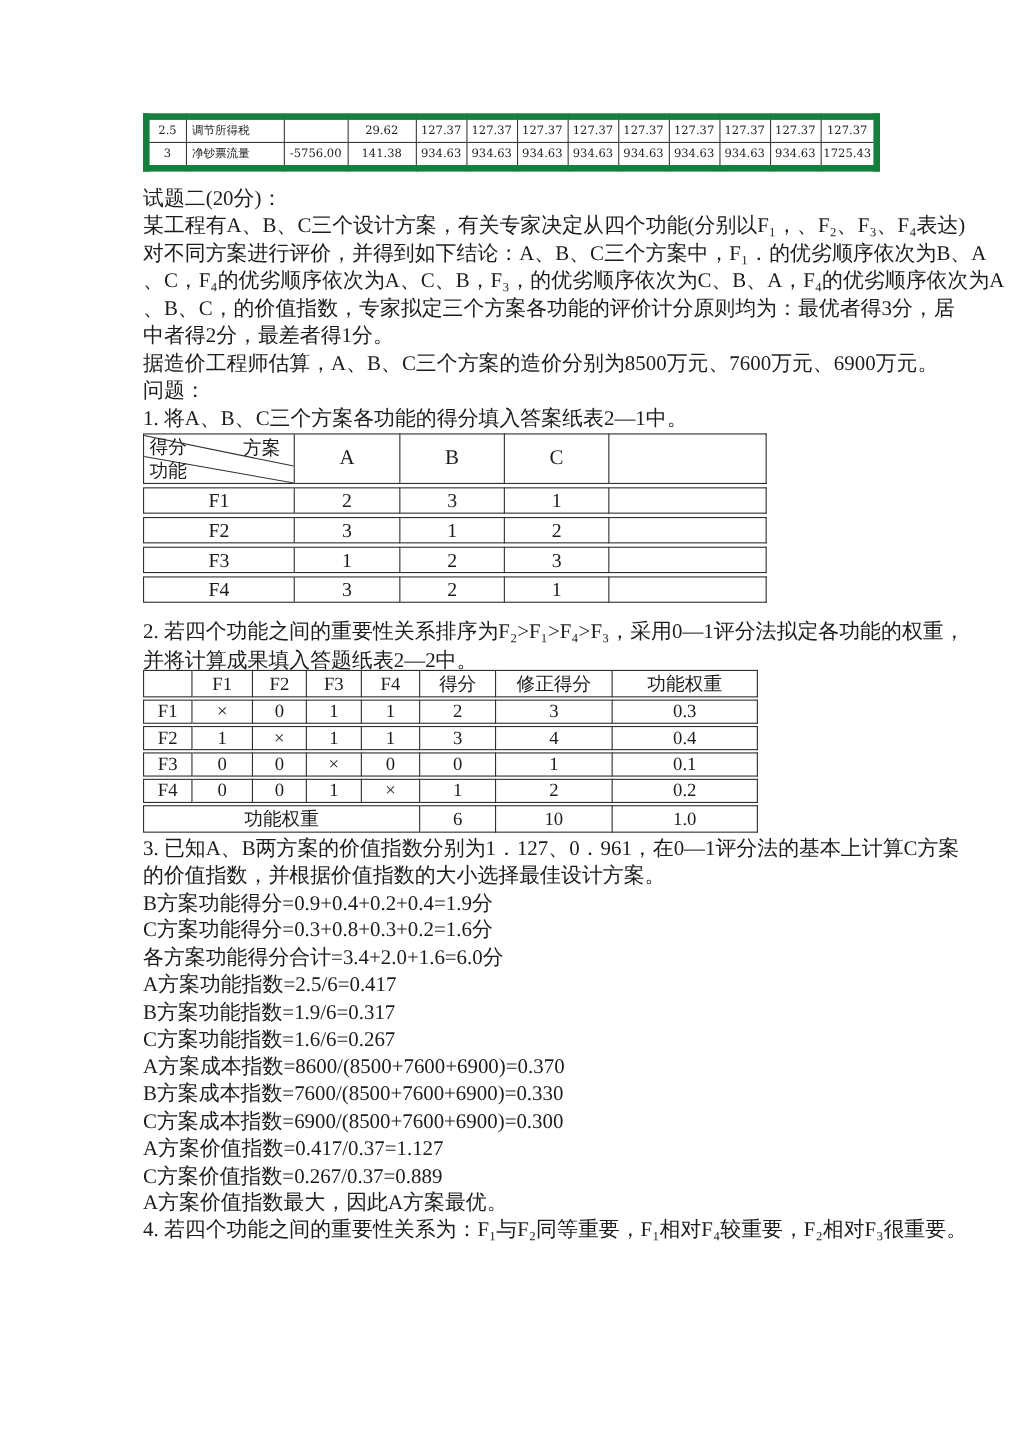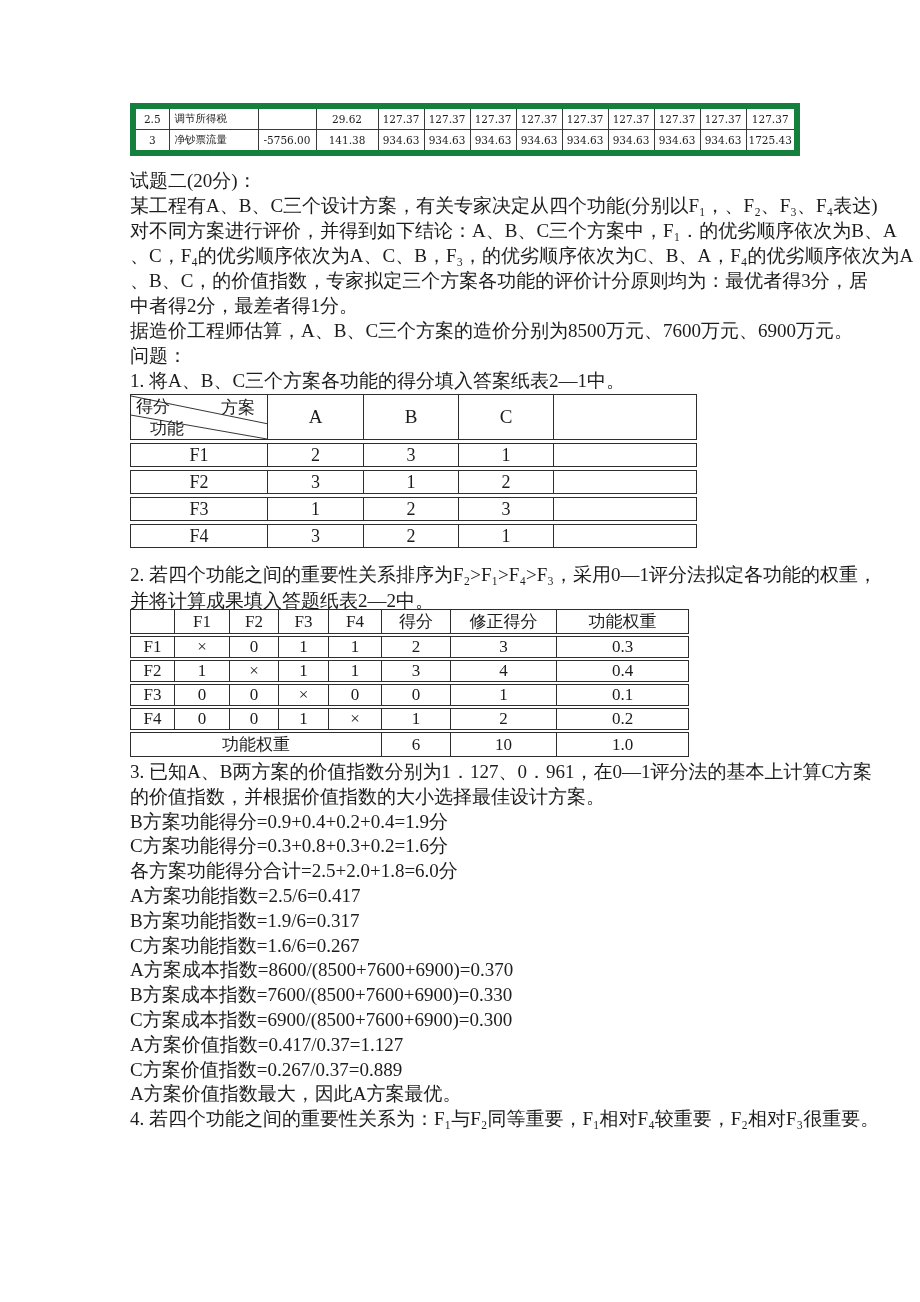--- a/index.html
+++ b/index.html
@@ -37,21 +37,21 @@
     border:1px solid #2e2e2e; border-left:none;
     height:22px; text-align:center; padding:0; overflow:hidden;
   }
   .t1 td:first-child { border-left:1px solid #2e2e2e; }
   .t1 .head td { height:44px; font-size:19px; }
   .t1 td.corner { position:relative; }
   .corner-svg { position:absolute; left:0; top:0; width:100%; height:100%; }
   .corner-txt { position:absolute; font-size:17px; line-height:17px; }
   .c-score { left:5px; top:3px; }
   .c-plan  { right:12px; top:4px;font-family:Liberation Serif, serif; }
-  .c-func  { left:19px; top:25px; }
+  .c-func  { left:5px; top:25px; }
 
   
   .q2 { position:absolute; left:130px; top:562px; width:700px;
         font-size:19px; line-height:26px; }
 
   
   .t2 {
     position:absolute; left:130px; top:607px;
     border-collapse:separate; border-spacing:0 2px; table-layout:fixed;
     font-size:17px;
@@ -271,21 +271,21 @@
       <td>1.0</td>
     </tr>
   </tbody>
     </table>
 
   <div class="solution">
     <div class="line">3. 已知A、B两方案的价值指数分别为1．127、0．961，在0—1评分法的基本上计算C方案</div>
     <div class="line">的价值指数，并根据价值指数的大小选择最佳设计方案。</div>
     <div class="line">B方案功能得分=0.9+0.4+0.2+0.4=1.9分</div>
     <div class="line">C方案功能得分=0.3+0.8+0.3+0.2=1.6分</div>
-    <div class="line">各方案功能得分合计=2.5+2.0+1.8=6.0分</div>
+    <div class="line">各方案功能得分合计=3.4+2.0+1.6=6.0分</div>
     <div class="line">A方案功能指数=2.5/6=0.417</div>
     <div class="line">B方案功能指数=1.9/6=0.317</div>
     <div class="line">C方案功能指数=1.6/6=0.267</div>
     <div class="line">A方案成本指数=8600/(8500+7600+6900)=0.370</div>
     <div class="line">B方案成本指数=7600/(8500+7600+6900)=0.330</div>
     <div class="line">C方案成本指数=6900/(8500+7600+6900)=0.300</div>
     <div class="line">A方案价值指数=0.417/0.37=1.127</div>
     <div class="line">C方案价值指数=0.267/0.37=0.889</div>
     <div class="line">A方案价值指数最大，因此A方案最优。</div>
     <div class="line">4. 若四个功能之间的重要性关系为：F₁与F₂同等重要，F₁相对F₄较重要，F₂相对F₃很重要。</div>

